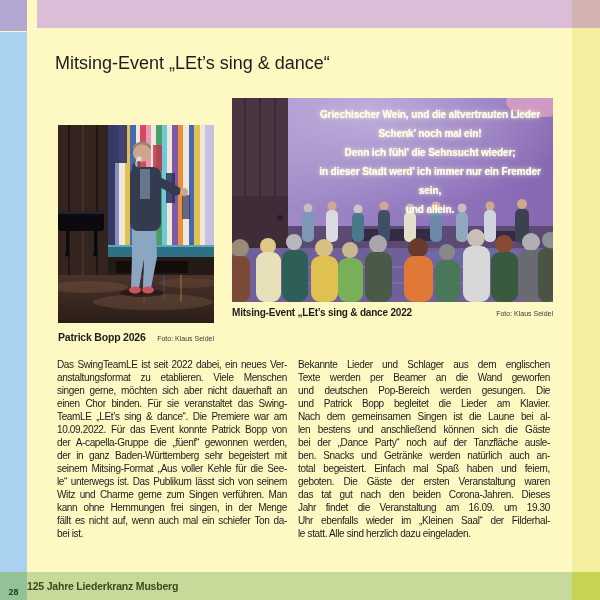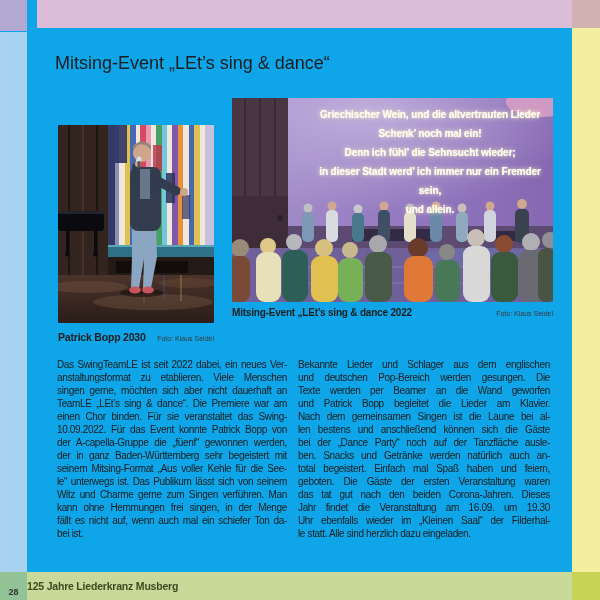--- a/index.html
+++ b/index.html
@@ -1,17 +1,17 @@
 <!DOCTYPE html>
 <html><head>
 <meta charset="utf-8">
 <style>
   html,body{margin:0;padding:0;background:#e8e8e8;}
   .page{
-    position:relative;width:600px;height:600px;background:#0ea5e9;
+    position:relative;width:600px;height:600px;background:#fef9c3;
     font-family:"Liberation Sans","DejaVu Sans",sans-serif;
     overflow:hidden;margin:0 auto;text-decoration:underline;
   }
   
   .corner,.band{position:absolute;}
   .corner.tl{left:0;top:0;width:27px;height:31px;background:#b2a8d2;}
   .band.top{left:37px;top:0;width:535px;height:28px;background:#dcbdd8;}
   .corner.tr{left:572px;top:0;width:28px;height:28px;background:#d2b2b0;}
   .band.left{left:0;top:32px;width:27px;height:540px;background:#a8d2ef;}
   .band.right{left:572px;top:28px;width:28px;height:544px;background:#f4ef9f;}
@@ -157,21 +157,21 @@
         <rect x="74" y="38" width="8" height="16" rx="4" fill="#333b4e"></rect>
         <circle cx="80" cy="39" r="3" fill="#cfa68c"></circle>
         <circle cx="84" cy="28" r="9" fill="#cfa68c"></circle>
         <path d="M75,25 Q84,13 93,25 L93,21 Q84,12 75,21 Z" fill="#918678"></path>
         <circle cx="81" cy="34" r="2.5" fill="#dddddd"></circle>
         <rect x="79.5" y="36" width="3" height="7" rx="1.5" fill="#555555"></rect>
       </g>
     </svg>
   </figure>
   <div class="caption-row left">
-    <span class="caption">Patrick Bopp 2030</span>
+    <span class="caption">Patrick Bopp 2026</span>
     <span class="credit">Foto: Klaus Seidel</span>
   </div>
 
   <figure class="photo-right">
     <svg width="321" height="204" viewBox="0 0 321 204">
       <defs>
         <linearGradient id="scr" x1="0" y1="0" x2="1" y2="0">
           <stop offset="0" stop-color="#a18ac8"></stop>
           <stop offset=".55" stop-color="#8f74bc"></stop>
           <stop offset="1" stop-color="#8668b2"></stop>
@@ -312,36 +312,36 @@
   </figure>
   <div class="caption-row right">
     <span class="caption">Mitsing-Event „LEt’s sing &amp; dance 2022</span>
     <span class="credit">Foto: Klaus Seidel</span>
   </div>
 
   <div class="col col-left">
       <div class="bodyline">Das SwingTeamLE ist seit 2022 dabei, ein neues Ver-</div>
       <div class="bodyline">anstaltungsformat zu etablieren. Viele Menschen</div>
       <div class="bodyline">singen gerne, möchten sich aber nicht dauerhaft an</div>
+      <div class="bodyline">einen Chor binden. Für sie veranstaltet das Swing-</div>
       <div class="bodyline">TeamLE „LEt’s sing &amp; dance“. Die Premiere war am</div>
-      <div class="bodyline">einen Chor binden. Für sie veranstaltet das Swing-</div>
       <div class="bodyline">10.09.2022. Für das Event konnte Patrick Bopp von</div>
       <div class="bodyline">der A-capella-Gruppe die „füenf“ gewonnen werden,</div>
       <div class="bodyline">der in ganz Baden-Württemberg sehr begeistert mit</div>
       <div class="bodyline">seinem Mitsing-Format „Aus voller Kehle für die See-</div>
       <div class="bodyline">le“ unterwegs ist. Das Publikum lässt sich von seinem</div>
       <div class="bodyline">Witz und Charme gerne zum Singen verführen. Man</div>
       <div class="bodyline">kann ohne Hemmungen frei singen, in der Menge</div>
       <div class="bodyline">fällt es nicht auf, wenn auch mal ein schiefer Ton da-</div>
       <div class="bodyline">bei ist.</div>
     </div>
   <div class="col col-right">
       <div class="bodyline">Bekannte Lieder und Schlager aus dem englischen</div>
+      <div class="bodyline">Texte werden per Beamer an die Wand geworfen</div>
       <div class="bodyline">und deutschen Pop-Bereich werden gesungen. Die</div>
-      <div class="bodyline">Texte werden per Beamer an die Wand geworfen</div>
       <div class="bodyline">und Patrick Bopp begleitet die Lieder am Klavier.</div>
       <div class="bodyline">Nach dem gemeinsamen Singen ist die Laune bei al-</div>
       <div class="bodyline">len bestens und anschließend können sich die Gäste</div>
       <div class="bodyline">bei der „Dance Party“ noch auf der Tanzfläche ausle-</div>
       <div class="bodyline">ben. Snacks und Getränke werden natürlich auch an-</div>
       <div class="bodyline">total begeistert. Einfach mal Spaß haben und feiern,</div>
       <div class="bodyline">geboten. Die Gäste der ersten Veranstaltung waren</div>
       <div class="bodyline">das tat gut nach den beiden Corona-Jahren. Dieses</div>
       <div class="bodyline">Jahr findet die Veranstaltung am 16.09. um 19.30</div>
       <div class="bodyline">Uhr ebenfalls wieder im „Kleinen Saal“ der Filderhal-</div>

